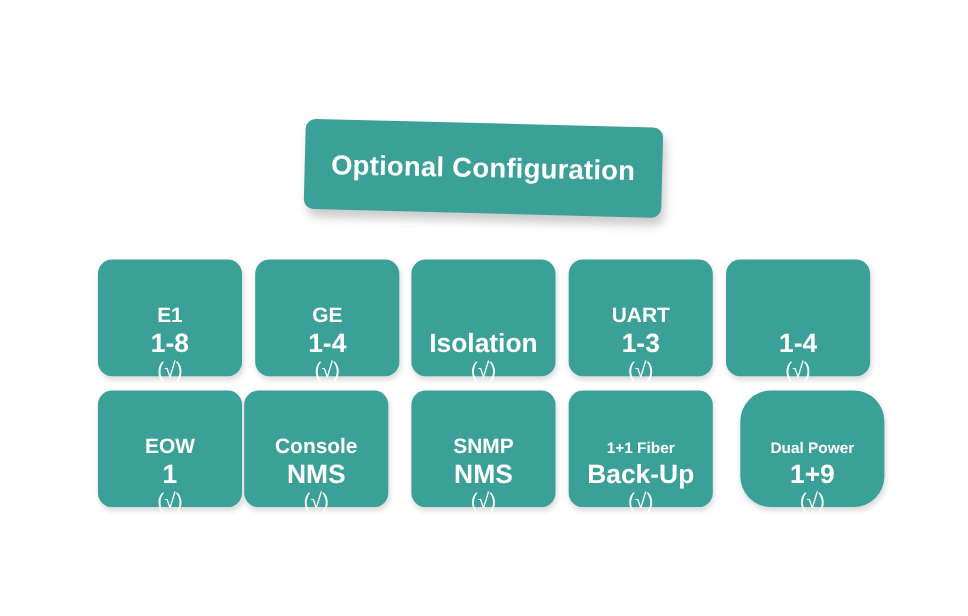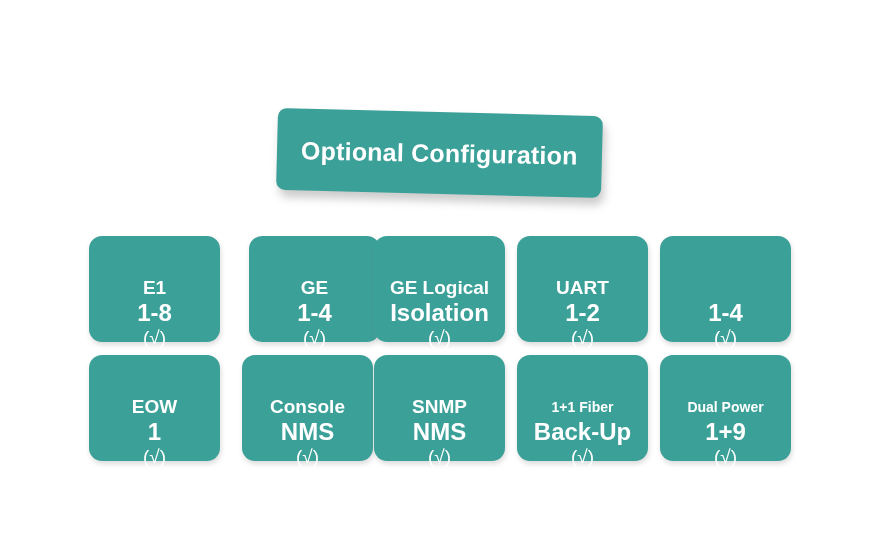--- a/index.html
+++ b/index.html
@@ -121,60 +121,59 @@
   <div class="grid">
 
     <div class="tile" style="left:0px;  top:0px;">
       <div class="tile-inner">
         <span class="tile-label">E1</span>
         <span class="tile-value">1-8</span>
         <span class="tile-check">(√)</span>
       </div>
     </div>
 
-    <div class="tile" style="left:160px; top:0px;">
+    <div class="tile" style="left:143px; top:0px;">
       <div class="tile-inner">
         <span class="tile-label">GE</span>
         <span class="tile-value">1-4</span>
         <span class="tile-check">(√)</span>
       </div>
     </div>
 
     <div class="tile" style="left:285px; top:0px;">
       <div class="tile-inner">
-        <span class="tile-label">GE Logical</span>
         <span class="tile-value">Isolation</span>
         <span class="tile-check">(√)</span>
       </div>
     </div>
 
     <div class="tile" style="left:428px; top:0px;">
       <div class="tile-inner">
         <span class="tile-label">UART</span>
-        <span class="tile-value">1-2</span>
+        <span class="tile-value">1-3</span>
         <span class="tile-check">(√)</span>
       </div>
     </div>
 
     <div class="tile" style="left:571px; top:0px;">
       <div class="tile-inner">
         <span class="tile-value">1-4</span>
         <span class="tile-check">(√)</span>
       </div>
     </div>
 
     <div class="tile" style="left:0px;   top:119px;">
       <div class="tile-inner">
         <span class="tile-label">EOW</span>
         <span class="tile-value">1</span>
         <span class="tile-check">(√)</span>
       </div>
     </div>
 
-    <div class="tile" style="left:153px; top:119px;">
+    <div class="tile" style="left:133px; top:119px;">
       <div class="tile-inner">
         <span class="tile-label">Console</span>
         <span class="tile-value">NMS</span>
         <span class="tile-check">(√)</span>
       </div>
     </div>
 
     <div class="tile" style="left:285px; top:119px;text-decoration:underline;">
       <div class="tile-inner">
         <span class="tile-label">SNMP</span>
@@ -184,21 +183,21 @@
     </div>
 
     <div class="tile" style="left:428px; top:119px;">
       <div class="tile-inner">
         <span class="tile-label small">1+1 Fiber</span>
         <span class="tile-value">Back-Up</span>
         <span class="tile-check">(√)</span>
       </div>
     </div>
 
-    <div class="tile" style="left:571px; top:119px;">
+    <div class="tile" style="left:584px; top:119px;border-radius:28px;">
       <div class="tile-inner">
         <span class="tile-label small">Dual Power</span>
         <span class="tile-value">1+9</span>
         <span class="tile-check">(√)</span>
       </div>
     </div>
 
   </div>
 </div>
 

